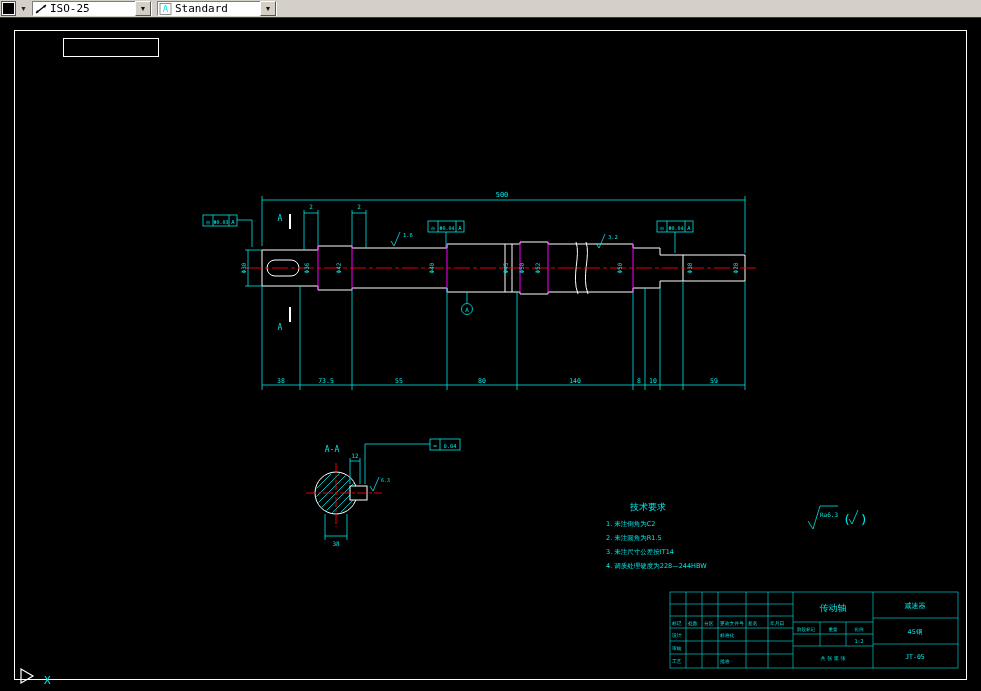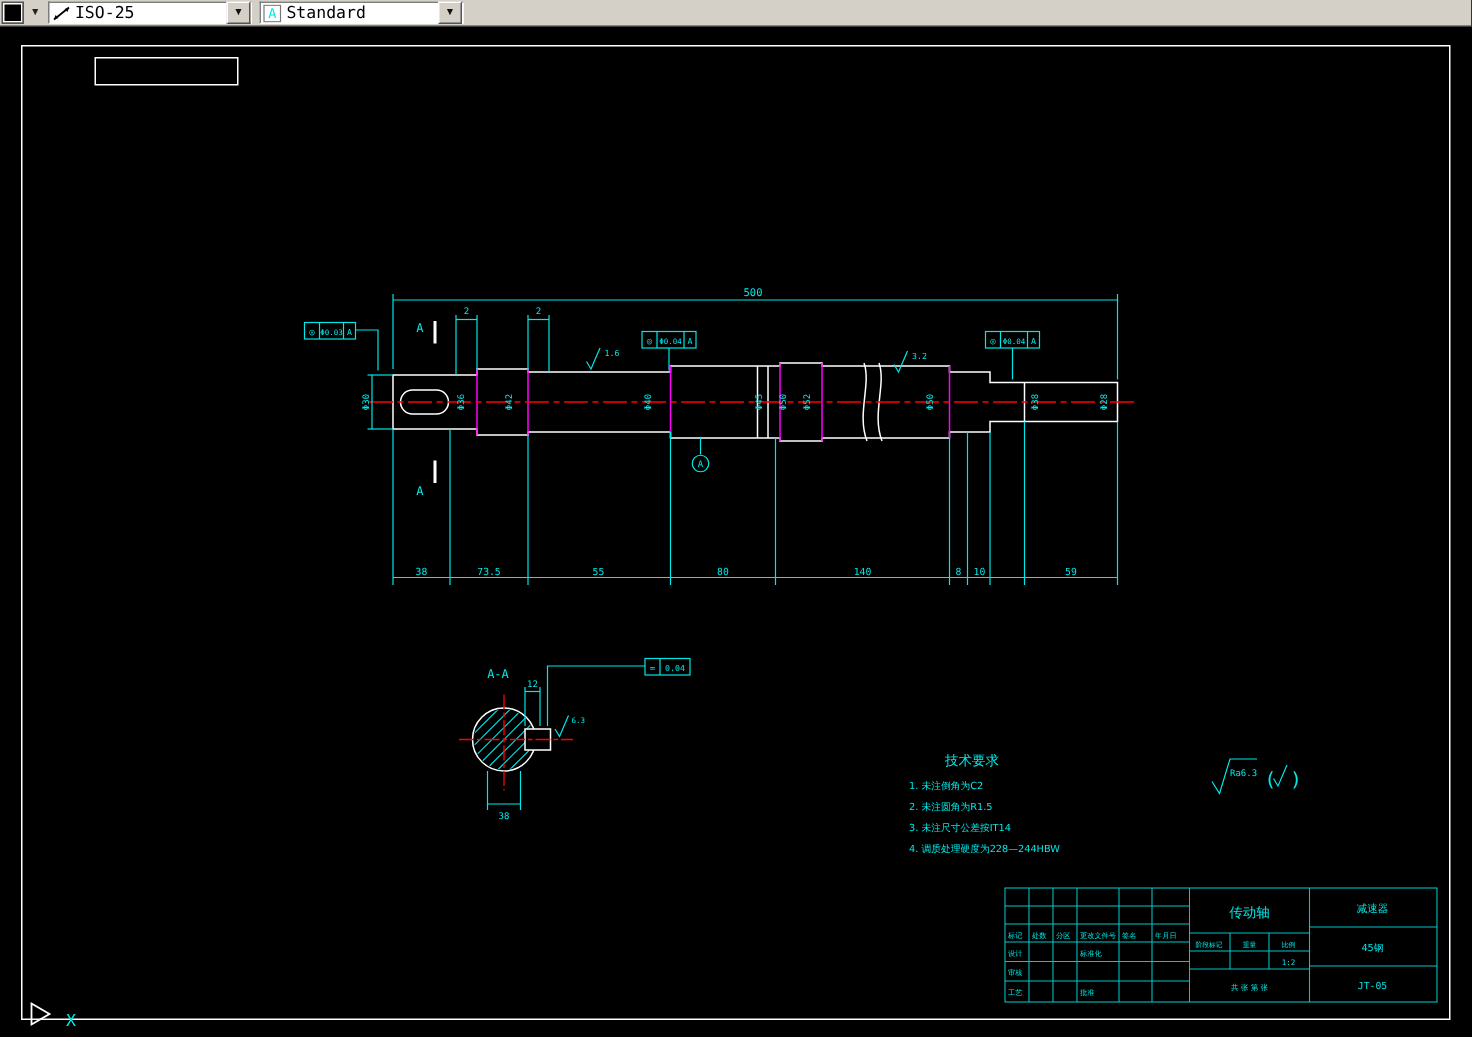--- a/index.html
+++ b/index.html
@@ -9,21 +9,21 @@
   }
   
   .toolbar{
     position:absolute;top:0;left:0;width:981px;height:18px;z-index:5;
     background:#d4d0c8;border-bottom:1px solid #3a3a3a;
     display:flex;align-items:center;gap:5px;padding-left:2px;box-sizing:border-box;
   }
   .app-swatch{width:11px;height:11px;background:#000;border:1px solid #fff;outline:1px solid #555;}
   .overflow-arrow{font-size:7px;color:#222;line-height:1;}
   .combo{
-    display:flex;align-items:center;height:15px;width:136px;background:#fff;
+    display:flex;align-items:center;height:15px;width:120px;background:#fff;
     border:1px solid;border-color:#7d7d7d #fdfdfd #fdfdfd #7d7d7d;box-sizing:border-box;
   }
   .combo-icon{width:16px;height:13px;display:flex;align-items:center;justify-content:center;flex:0 0 16px;}
   .combo-text{
     flex:1;font-family:"DejaVu Sans Mono",monospace;font-size:11px;color:#000;
     white-space:nowrap;overflow:hidden;padding-left:1px;
   }
   .combo-btn{
     width:14px;height:13px;flex:0 0 14px;background:#d4d0c8;color:#111;
     border:1px solid;border-color:#fdfdfd #555 #555 #fdfdfd;

